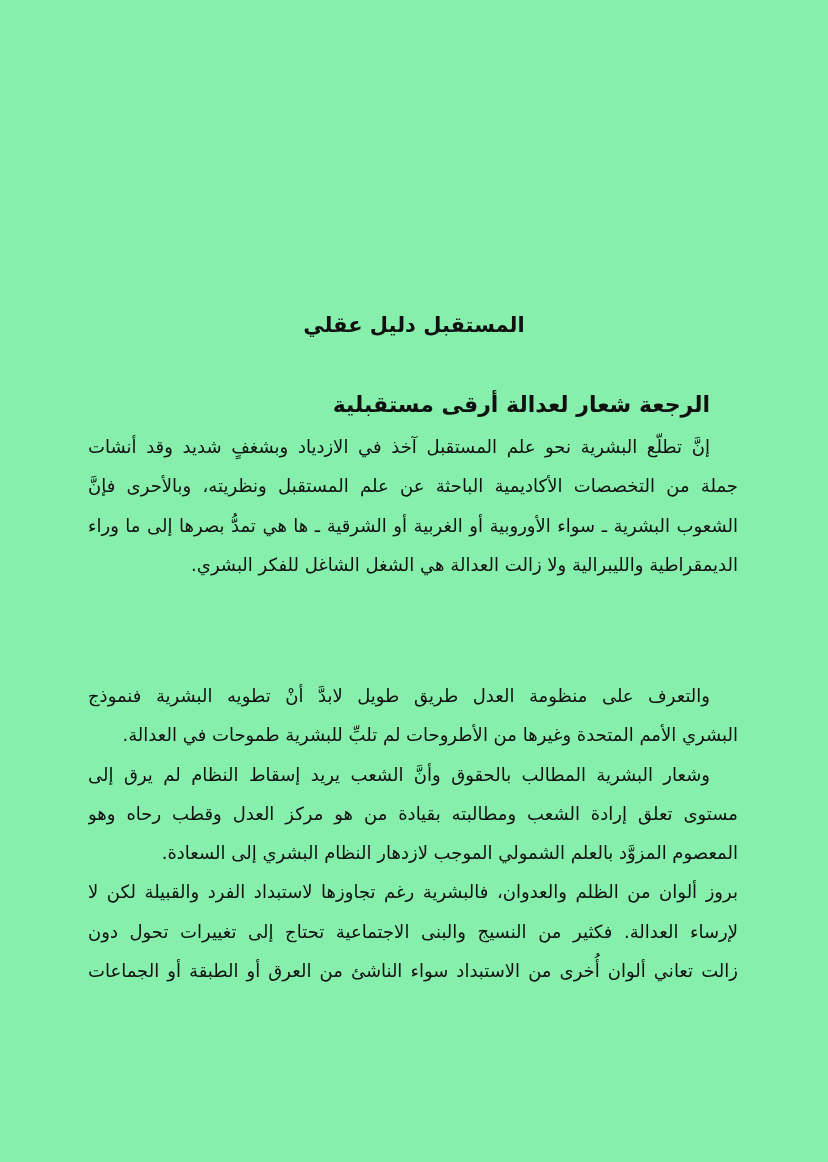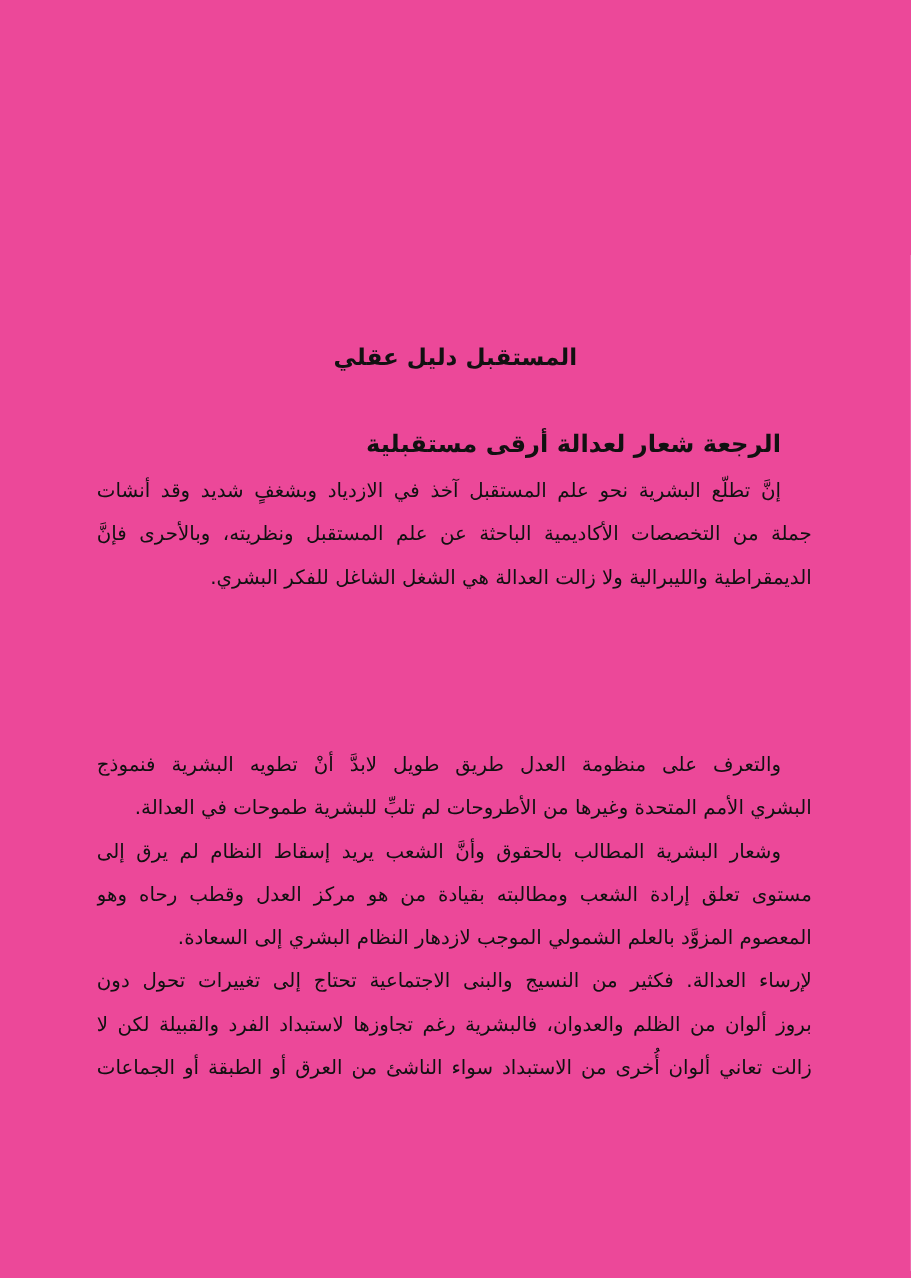--- a/index.html
+++ b/index.html
@@ -1,20 +1,20 @@
 <!DOCTYPE html>
 <html lang="ar" dir="rtl"><head>
 <meta charset="utf-8">
 <style>
   html, body { margin: 0; padding: 0; background: #ffffff; }
   body {
     width: 828px; height: 1162px; overflow: hidden; position: relative;
     font-family: "DejaVu Sans", sans-serif; color: #111111;
   }
-  .page { position: absolute; left: 0; top: 0; width: 828px; height: 1162px; background: #ec4899; }
+  .page { position: absolute; left: 0; top: 0; width: 828px; height: 1162px; background: #86efac; }
   .title {
     position: absolute; top: 305px; left: 0; width: 828px; text-align: center;
     font-size: 21px; font-weight: bold; line-height: 40px; margin: 0; letter-spacing: -0.5px;
   }
   .section-heading {
     position: absolute; right: 118px; margin: 0;
     font-size: 22px; font-weight: bold; line-height: 40px;
   }
   .section-heading.h1 { top: 385px; }
   .section-heading.h2 { top: 635px; }
@@ -35,35 +35,36 @@
 <div class="page">
 
   <h1 class="title">المستقبل دليل عقلي</h1>
 
   <h2 class="section-heading h1">الرجعة شعار لعدالة أرقى مستقبلية</h2>
 
   <div class="body-block b1">
     <p class="para">
       <span class="line indent">إنَّ تطلّع البشرية نحو علم المستقبل آخذ في الازدياد وبشغفٍ شديد وقد أنشات</span>
       <span class="line">جملة من التخصصات الأكاديمية الباحثة عن علم المستقبل ونظريته، وبالأحرى فإنَّ</span>
+      <span class="line">الشعوب البشرية ـ سواء الأوروبية أو الغربية أو الشرقية ـ ها هي تمدُّ بصرها إلى ما وراء</span>
       <span class="line last">الديمقراطية والليبرالية ولا زالت العدالة هي الشغل الشاغل للفكر البشري.</span>
     </p>
   </div>
 
 
   <div class="body-block b2">
     <p class="para">
       <span class="line indent">والتعرف على منظومة العدل طريق طويل لابدَّ أنْ تطويه البشرية فنموذج</span>
       <span class="line last">البشري الأمم المتحدة وغيرها من الأطروحات لم تلبِّ للبشرية طموحات في العدالة.</span>
     </p>
     <p class="para">
       <span class="line indent">وشعار البشرية المطالب بالحقوق وأنَّ الشعب يريد إسقاط النظام لم يرق إلى</span>
       <span class="line">مستوى تعلق إرادة الشعب ومطالبته بقيادة من هو مركز العدل وقطب رحاه وهو</span>
       <span class="line last">المعصوم المزوَّد بالعلم الشمولي الموجب لازدهار النظام البشري إلى السعادة.</span>
     </p>
     <p class="para">
+      <span class="line">بروز ألوان من الظلم والعدوان، فالبشرية رغم تجاوزها لاستبداد الفرد والقبيلة لكن لا</span>
       <span class="line">لإرساء العدالة. فكثير من النسيج والبنى الاجتماعية تحتاج إلى تغييرات  تحول دون</span>
-      <span class="line">بروز ألوان من الظلم والعدوان، فالبشرية رغم تجاوزها لاستبداد الفرد والقبيلة لكن لا</span>
       <span class="line">زالت تعاني ألوان أُخرى من الاستبداد سواء الناشئ من العرق أو الطبقة أو الجماعات</span>
     </p>
   </div>
 
 </div>
 
 </body></html>

